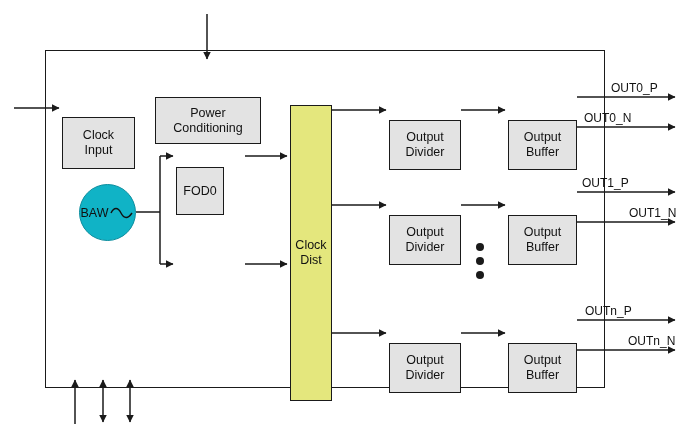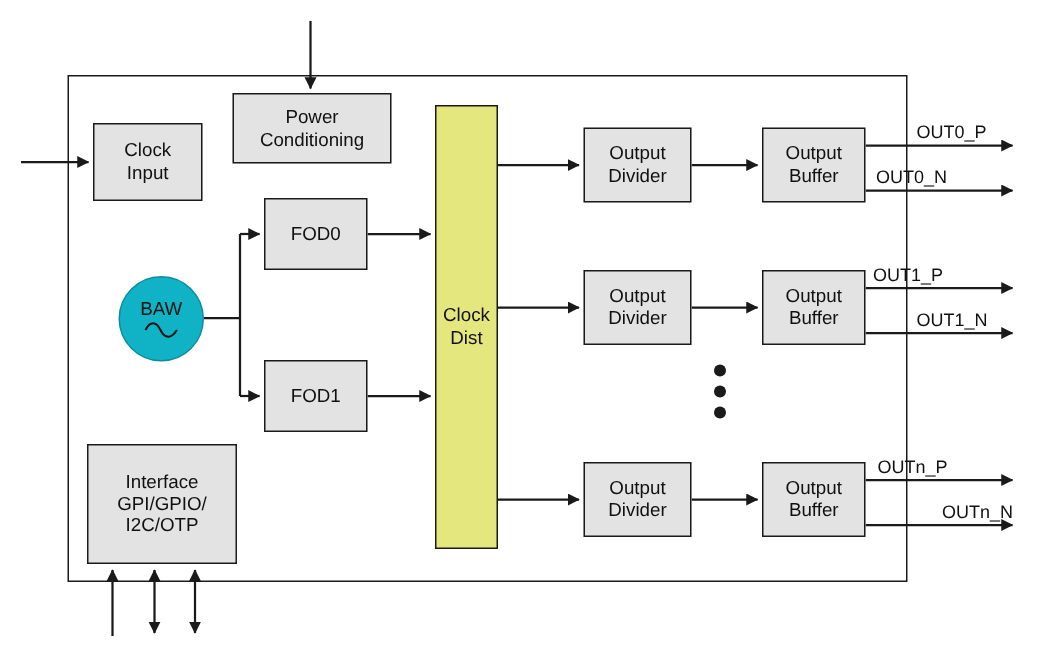--- a/index.html
+++ b/index.html
@@ -27,28 +27,29 @@
   }
   .block {
     position: absolute;
     display: flex; align-items: center; justify-content: center;
     text-align: center;
     font-size: 12.5px; line-height: 1.18;
     background: var(--block-fill, #e3e3e3);
     border: 1.2px solid #1a1a1a;
     white-space: pre-line;
     padding: 2px;
+    margin-top: 35px;
   }
   .clock-dist { background: var(--clock-dist-fill, #e4e77d); }
   .baw {
     position: absolute;
     border-radius: 50%;
     background: var(--baw-fill, #10b3c6);
     border: 1px solid #0b8d9e;
-    display: flex; flex-direction: column;
+    display: flex; flex-direction: row;
     align-items: center; justify-content: center;
     font-size: 12.5px;
   }
   .baw .sine { margin-top: 1px; }
   .out-label {
     position: absolute;
     font-size: 12px;
     white-space: nowrap;
   }
 </style>
@@ -110,23 +111,22 @@
   </svg>
 
   <div class="chip" style="left:45px; top:50px; width:560px; height:338px"></div>
 
   <div class="block" style="left:62px; top:82px; width:73px; height:52px">Clock
 Input</div>
 
   <div class="block" style="left:155px; top:62px; width:106px; height:47px">Power
 Conditioning</div>
 
-  <div class="block" style="left:176px; top:132px; width:69px; height:48px">FOD0</div>
+  <div class="block" style="left:176px; top:132px; width:48px; height:48px">FOD0</div>
 
-  <div class="block" style="left:176px; top:240px; width:69px; height:48px">FOD1</div>
 
   <div class="baw" style="left:79px; top:184px; width:57px; height:57px">
     <span>BAW</span>
     <svg class="sine" width="26" height="12" viewBox="0 0 26 12">
       <path d="M2 6 C5 0, 9 0, 12 6 S 19 12, 23 6" fill="none" stroke="#111" stroke-width="1.4"></path>
     </svg>
   </div>
 
   <div class="block clock-dist" style="left:290px; top:70px; width:42px; height:296px">Clock
 Dist</div>
@@ -139,24 +139,21 @@
   <div class="block" style="left:389px; top:180px; width:72px; height:50px">Output
 Divider</div>
   <div class="block" style="left:508px; top:180px; width:69px; height:50px">Output
 Buffer</div>
 
   <div class="block" style="left:389px; top:308px; width:72px; height:50px">Output
 Divider</div>
   <div class="block" style="left:508px; top:308px; width:69px; height:50px">Output
 Buffer</div>
 
-  <div class="block" style="left:58px; top:296px; width:100px; height:80px">Interface
-GPI/GPIO/
-I2C/OTP</div>
 
   <div class="out-label" style="left:611px; top:81px">OUT0_P</div>
   <div class="out-label" style="left:584px; top:111px">OUT0_N</div>
   <div class="out-label" style="left:582px; top:176px">OUT1_P</div>
-  <div class="out-label" style="left:611px; top:206px">OUT1_N</div>
+  <div class="out-label" style="left:629px; top:206px">OUT1_N</div>
   <div class="out-label" style="left:585px; top:304px">OUTn_P</div>
   <div class="out-label" style="left:628px; top:334px">OUTn_N</div>
 
 </div>
 
 </body></html>

